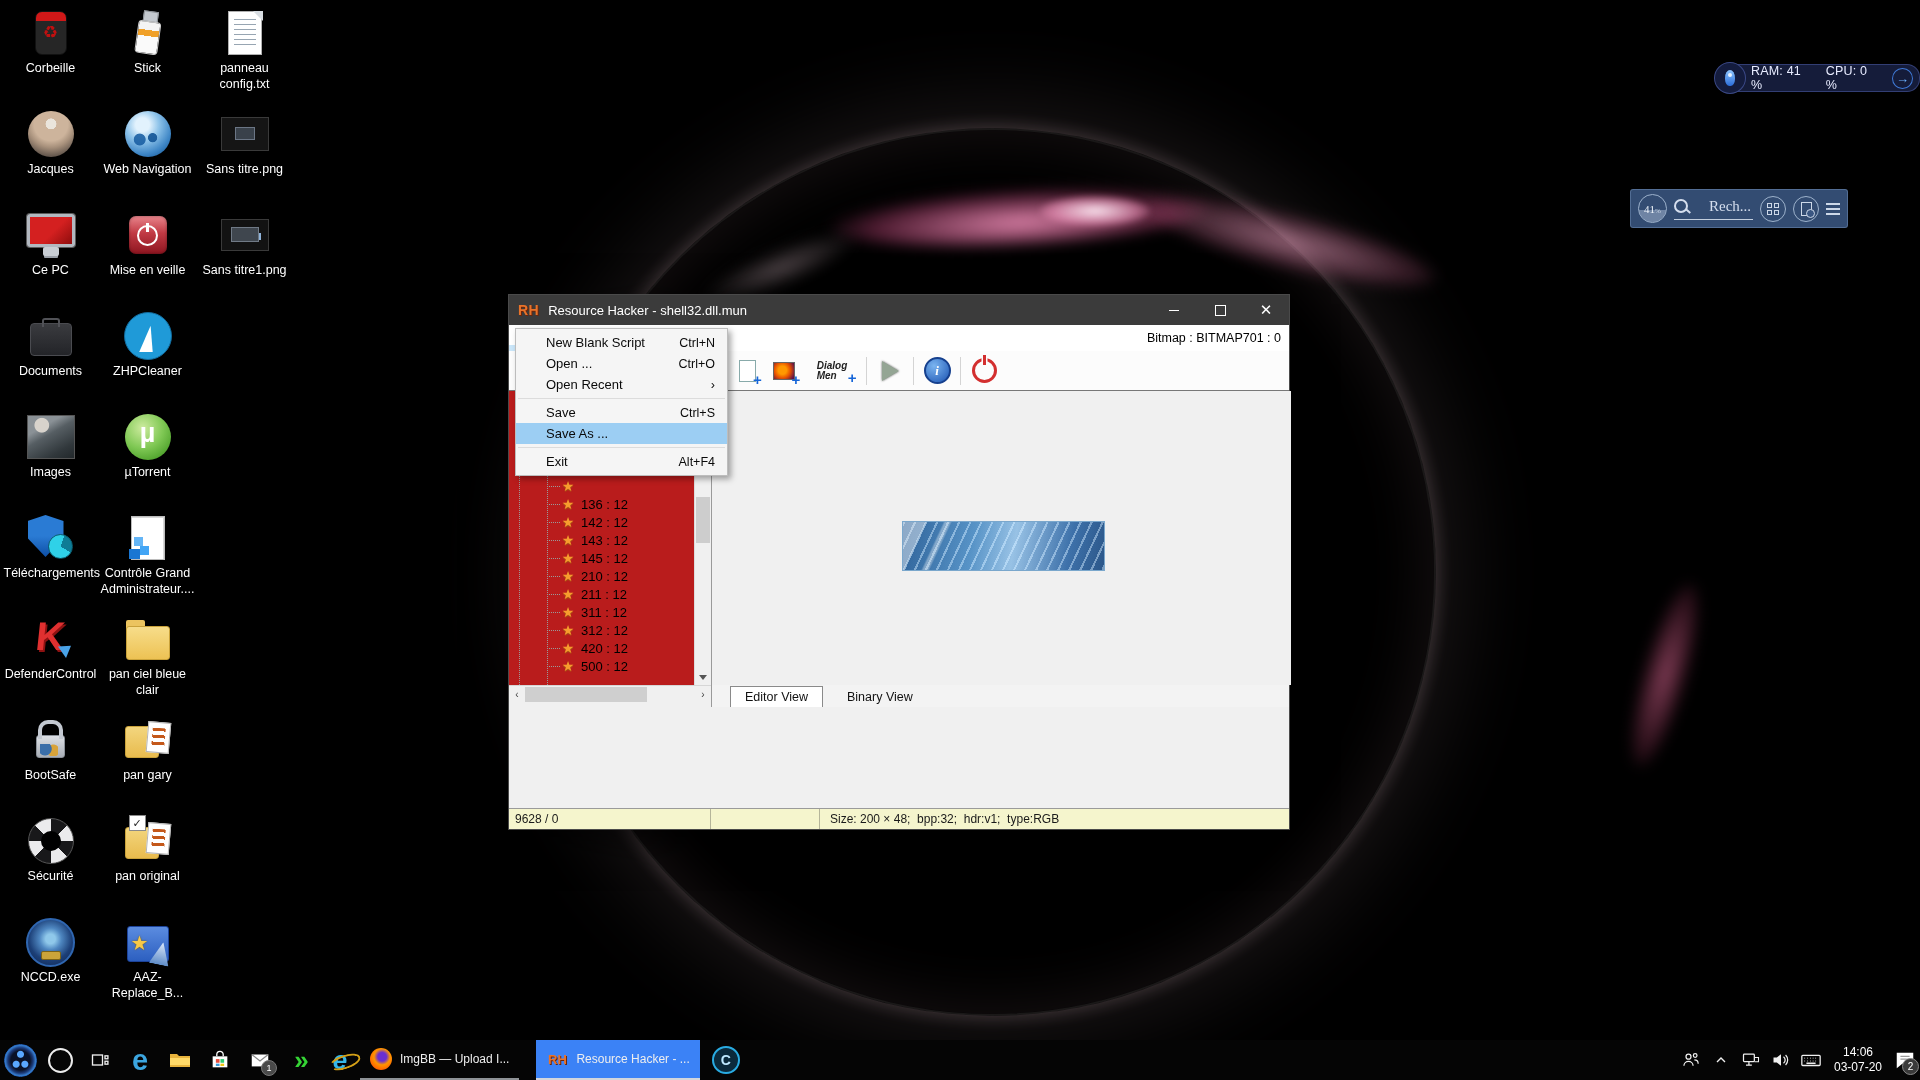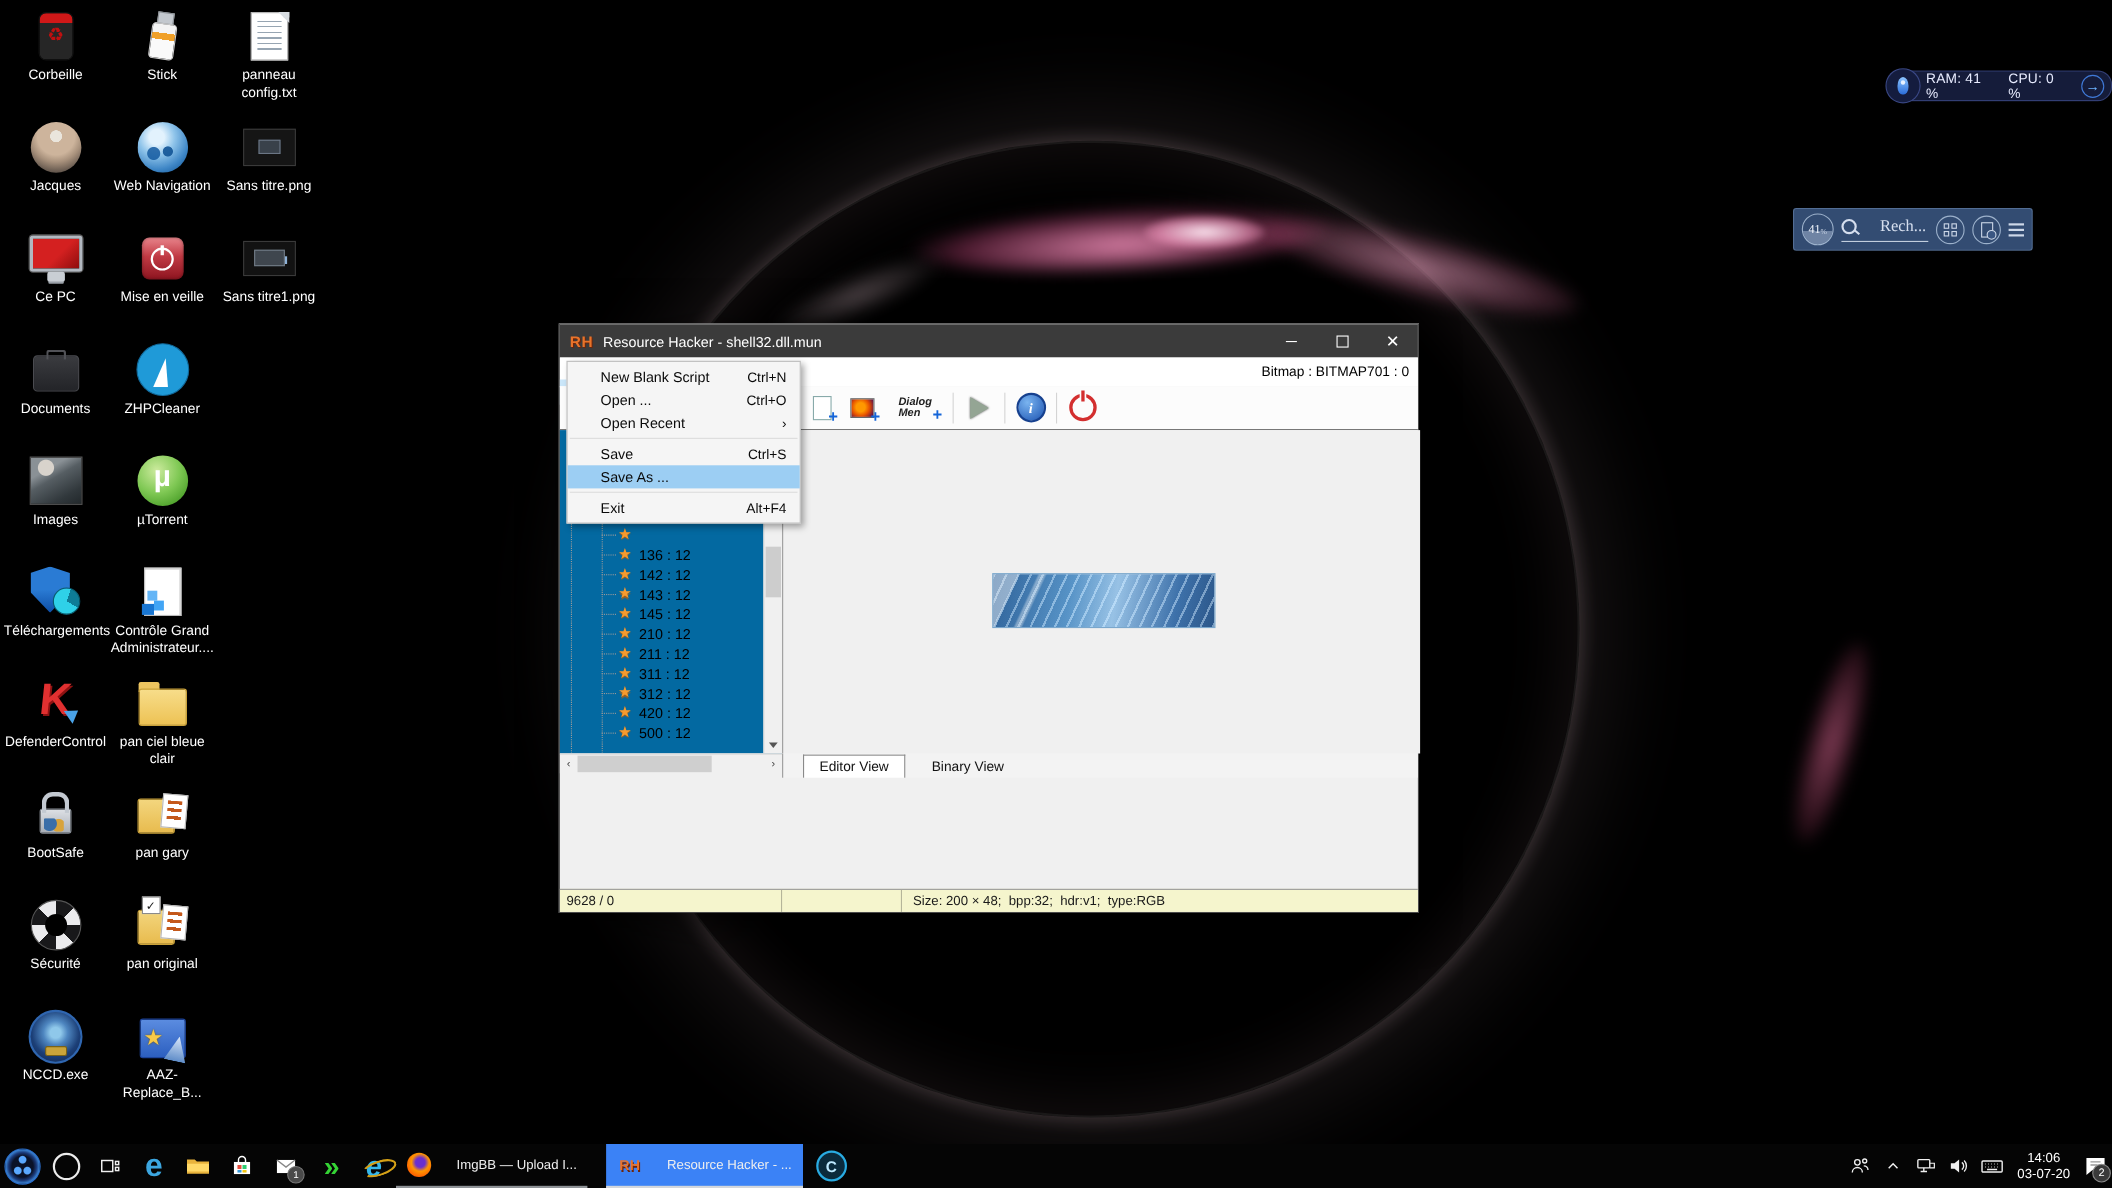--- a/index.html
+++ b/index.html
@@ -184,21 +184,21 @@
   .ti-dialog b{font-size:10px;color:#222;font-weight:700;}
   .ti-dialog::after{content:"+";position:absolute;color:#1565d8;font-weight:900;font-size:15px;right:-9px;bottom:-4px;}
   .ti-run{width:0;height:0;border-top:10px solid transparent;border-bottom:10px solid transparent;
        border-left:17px solid #94a594;filter:drop-shadow(0 0 1px #555);}
   .ti-info{width:23px;height:23px;border-radius:50%;border:2px solid #16408e;color:#fff;font-weight:700;font-size:13px;
        font-family:"Liberation Serif",serif;display:flex;align-items:center;justify-content:center;
        background:radial-gradient(circle at 35% 30%,#7ab4f0,#1c54b2);}
   .ti-power{width:19px;height:19px;border:3px solid #d32f2f;border-radius:50%;position:relative;}
   .ti-power::after{content:"";position:absolute;width:3px;height:10px;background:#d32f2f;left:8px;top:-6px;box-shadow:0 0 0 1.5px #fcfcfc;}
 
-  .treepanel{position:absolute;left:0;top:96px;width:202px;height:294px;background:#0369a1;overflow:hidden;}
+  .treepanel{position:absolute;left:0;top:96px;width:202px;height:294px;background:#b91c1c;overflow:hidden;}
   .vline{position:absolute;top:0;bottom:0;width:0;border-left:1px dotted #9a9a9a;}
   .vl1{left:10px;} .vl2{left:38px;}
   .treelist{position:absolute;left:38px;top:86px;right:16px;}
   .titem{display:flex;align-items:center;height:18px;}
   .titem .conn{width:13px;border-top:1px dotted #9a9a9a;flex:none;}
   .titem .star{flex:none;width:16px;text-align:center;}
   .titem .star::before{content:"★";color:#f79b2e;font-size:14px;text-shadow:0 1px 1px #a85f14;}
   .titem .tlabel{margin-left:5px;font-size:13px;color:#000;white-space:nowrap;}
   .vscroll{position:absolute;right:0;top:0;width:16px;bottom:0;background:#f0f0f0;border-left:1px solid #dcdcdc;}
   .vscroll .arr{position:absolute;left:0;width:16px;height:16px;display:flex;align-items:center;justify-content:center;}
@@ -241,21 +241,21 @@
   .startlogo{width:31px;height:31px;border-radius:50%;border:1px solid #2a6cc8;
       background:radial-gradient(circle at 50% 30%,#5aa8ff 0 3px,transparent 4px),
                  radial-gradient(circle at 36% 62%,#5aa8ff 0 3px,transparent 4px),
                  radial-gradient(circle at 64% 62%,#5aa8ff 0 3px,transparent 4px),
                  radial-gradient(circle,#0a1228 0 44%,#1b3a7a 58%,#3f8fe0 72%,#0a1228 80%);}
   .cortring{width:21px;height:21px;border:2px solid #ececec;border-radius:50%;}
   .edgeE{font-size:29px;font-weight:700;color:#3ca6e0;line-height:1;}
   .ieE{font-size:26px;font-weight:700;color:#35b7ea;position:relative;line-height:1;font-style:italic;}
   .ieE::after{content:"";position:absolute;left:-4px;top:8px;width:28px;height:10px;border:2px solid #d4a017;border-radius:50%;transform:rotate(-18deg);border-left-color:transparent;}
   .chevg{color:#35d435;font-size:26px;font-weight:900;letter-spacing:-3px;line-height:1;}
-  .task{height:40px;display:flex;align-items:center;gap:23px;padding:0 10px;border-bottom:2px solid #8e9296;box-sizing:border-box;max-width:230px;}
+  .task{height:40px;display:flex;align-items:center;gap:8px;padding:0 10px;border-bottom:2px solid #8e9296;box-sizing:border-box;max-width:230px;}
   .task.active{background:#3b82f6;border-bottom-color:#d2d6dc;margin-left:17px;}
   .task .tlab{color:#eee;font-size:12px;white-space:nowrap;overflow:hidden;}
   .ticon{width:22px;height:22px;flex:none;display:flex;align-items:center;justify-content:center;}
   .task[data-icon="firefox"] .ticon{border-radius:50%;
       background:radial-gradient(circle at 55% 40%,#6a2fd0 0 24%,#ff9500 45%,#ff5e00 75%,#ffcc00 100%);}
   .task[data-icon="rh"] .ticon::after{content:"RH";font-weight:700;font-size:13px;color:#e8732a;text-shadow:1px 1px 0 #6e2408;}
   .cbadge{width:24px;height:24px;border-radius:50%;border:2px solid #29abe2;background:#0b2a3c;color:#bfe9ff;
       font-size:14px;font-weight:700;display:flex;align-items:center;justify-content:center;}
   .mailbadge{position:absolute;right:3px;bottom:4px;width:14px;height:14px;border-radius:50%;background:#4a4a4a;
       color:#fff;font-size:9px;display:flex;align-items:center;justify-content:center;border:1px solid #777;}

